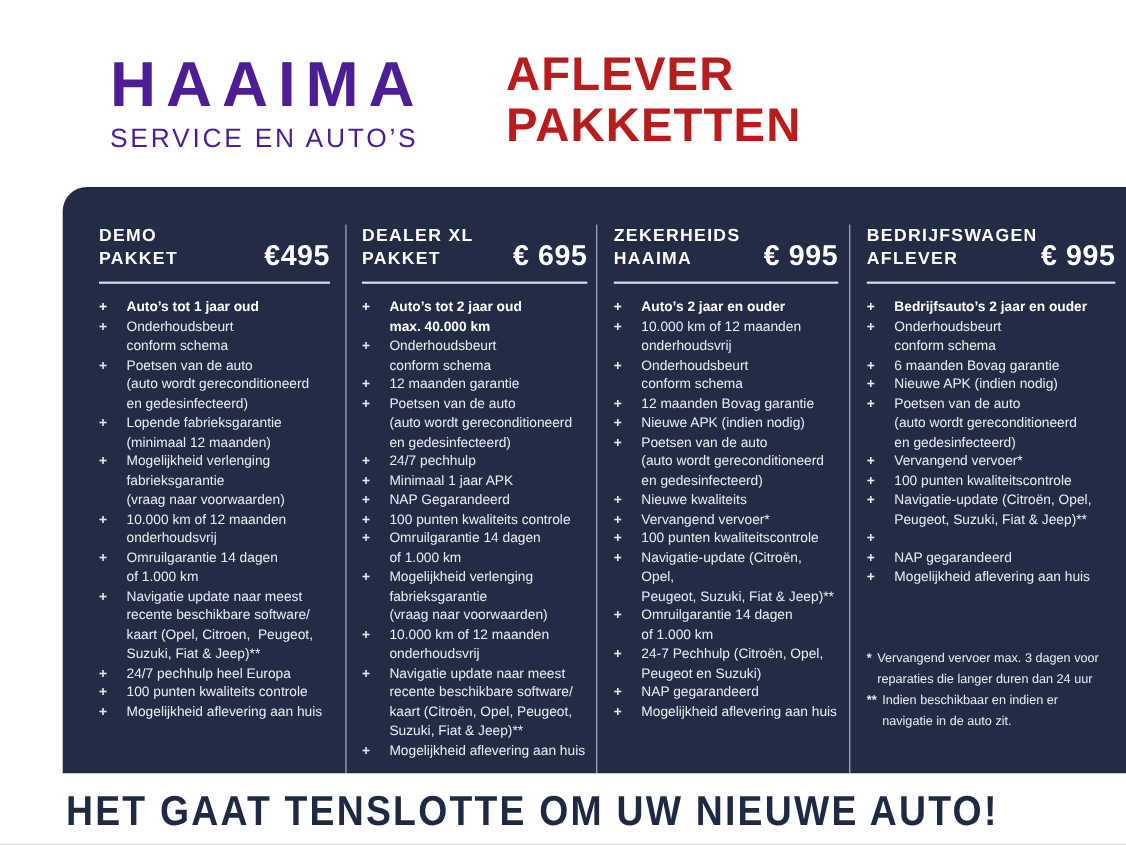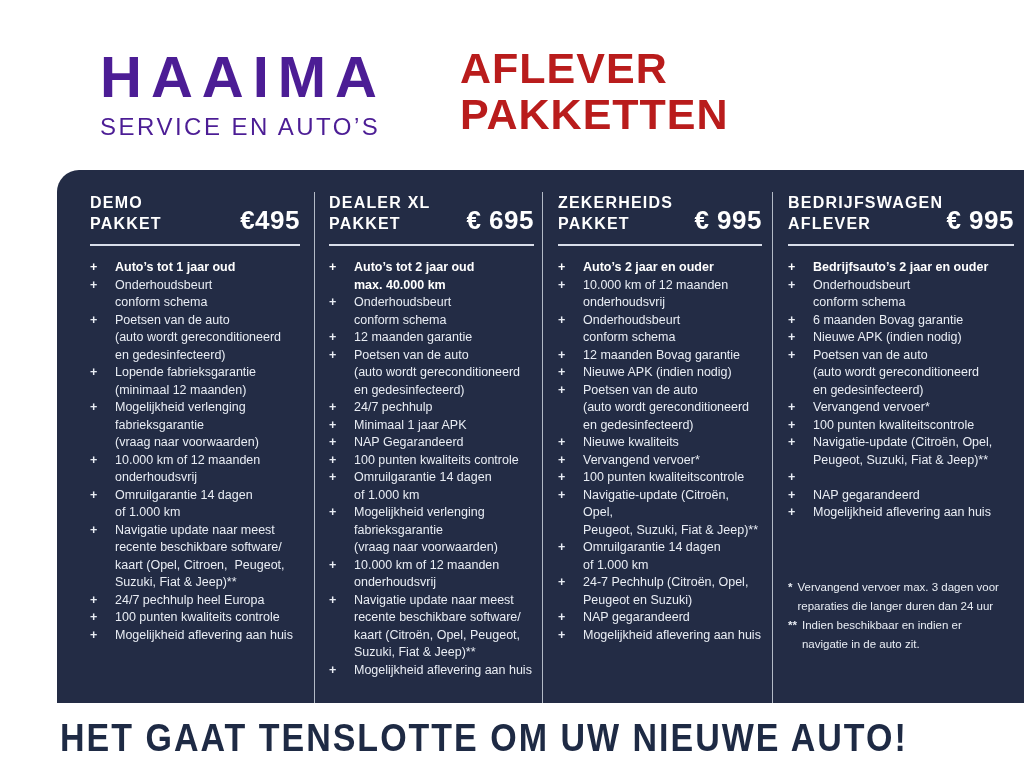--- a/index.html
+++ b/index.html
@@ -24,21 +24,21 @@
   .page-title{
     position:absolute;left:460px;top:46px;margin:0;
     font-size:43px;font-weight:700;line-height:1.06;letter-spacing:1px;
     color:#b91c1c;white-space:pre-line;
   }
 
   
   .panel{
     position:absolute;left:57px;top:170px;width:967px;height:533px;
     background:#232c45;border-radius:22px 0 0 0;
-    display:flex;box-sizing:border-box;padding-top:22px;
+    display:flex;box-sizing:border-box;padding-top:34px;
     color:#ffffff;
   }
   .col{box-sizing:border-box;height:100%;}
   .col-1{width:257px;padding:0 14px 0 33px;}
   .col-2{width:228px;padding:0 8px  0 14px;border-left:1px solid rgba(228,233,242,.75);}
   .col-3{width:230px;padding:0 10px 0 15px;border-left:1px solid rgba(228,233,242,.75);}
   .col-4{width:252px;padding:0 10px 0 15px;border-left:1px solid rgba(228,233,242,.75);}
 
   .col-head{display:flex;justify-content:space-between;align-items:flex-end;}
   .pkg-name{
@@ -222,21 +222,21 @@
           <li>
             <span class="marker">+</span>
             <span class="txt">Mogelijkheid aflevering aan huis</span>
           </li>
         </ul>
 
   </div>
       <div class="col col-3">
     <div class="col-head">
       <div class="pkg-name">ZEKERHEIDS
-PAKKET</div>
+HAAIMA</div>
       <div class="pkg-price">€ 995</div>
     </div>
     <hr class="rule">
     <ul class="features">
           <li class="bold">
             <span class="marker">+</span>
             <span class="txt">Auto’s 2 jaar en ouder</span>
           </li>
           <li>
             <span class="marker">+</span>

